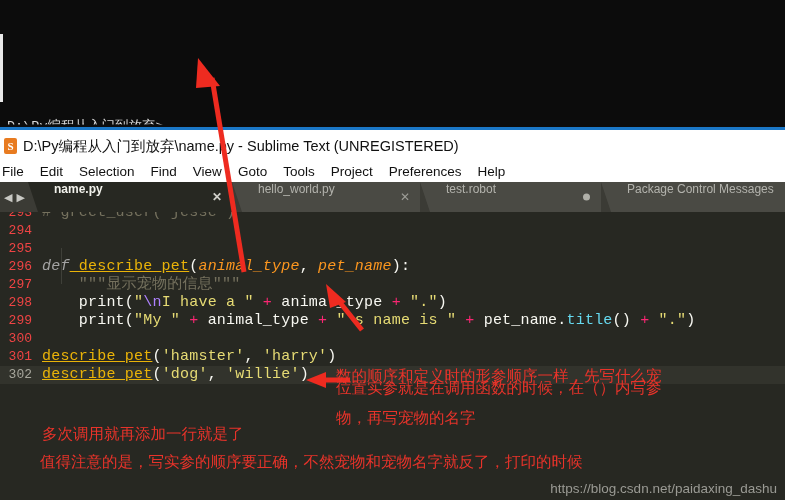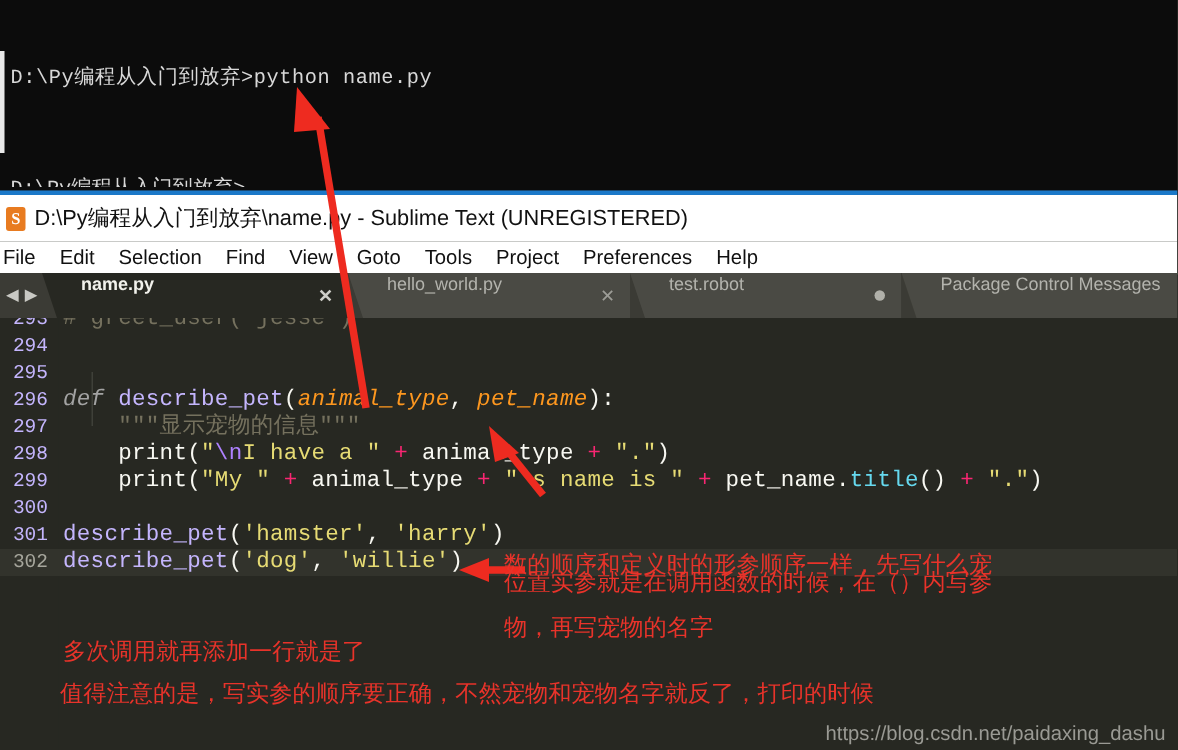--- a/index.html
+++ b/index.html
@@ -100,33 +100,33 @@
   }
   .gutter{
     position:absolute;left:0;top:0;width:39px;height:288px;background:#272822;
   }
   .code-rows{position:absolute;left:0;top:-8px;width:785px;}
   .row{position:relative;height:18px;line-height:18px;white-space:pre;}
   .row.active-line{background:#32332c;}
   .row .ln{
     position:absolute;left:0;top:0;width:32px;text-align:right;
     font-family:"Liberation Mono","DejaVu Sans Mono",monospace;
-    font-size:13px;color:#c4b5fd;
+    font-size:13px;color:#ef4444;
   }
   .row.active-line .ln{color:#a6a69c;}
   .row .code{
     position:absolute;left:42px;top:0;
     font-family:"Liberation Mono","DejaVu Sans Mono",monospace;
     font-size:15px;color:#f8f8f2;letter-spacing:0.2px;
   }
   .indent-guide{
     position:absolute;left:61px;top:36px;width:1px;height:36px;background:#3f4039;
   }
   .k-def{color:#a3a3a3;font-style:italic;}
-  .k-fn{color:#c4b5fd;}
+  .k-fn{color:#eab308;text-decoration:underline;}
   .k-param{color:#fd971f;font-style:italic;}
   .k-punct{color:#f8f8f2;}
   .k-str{color:#e6db74;}
   .k-esc{color:#ae81ff;}
   .k-op{color:#f92672;}
   .k-comment{color:#75715e;}
   .k-method{color:#66d9ef;}
 
   
   .anno-layer{position:absolute;left:0;top:0;width:785px;height:500px;pointer-events:none;}
@@ -142,21 +142,20 @@
   }
 </style>
 </head>
 <body>
 
 <div id="root">
 
   <div class="console">
     <div class="console-left-edge"></div>
     <div class="console-inner">
-      <div class="console-line">D:\Py编程从入门到放弃&gt;python name.py</div>
       <div class="console-line blank"></div>
       
       
       
       
       
     </div>
     <div class="console-cut">D:\Py编程从入门到放弃&gt;</div>
   </div>
   <div class="blue-rule"></div>

